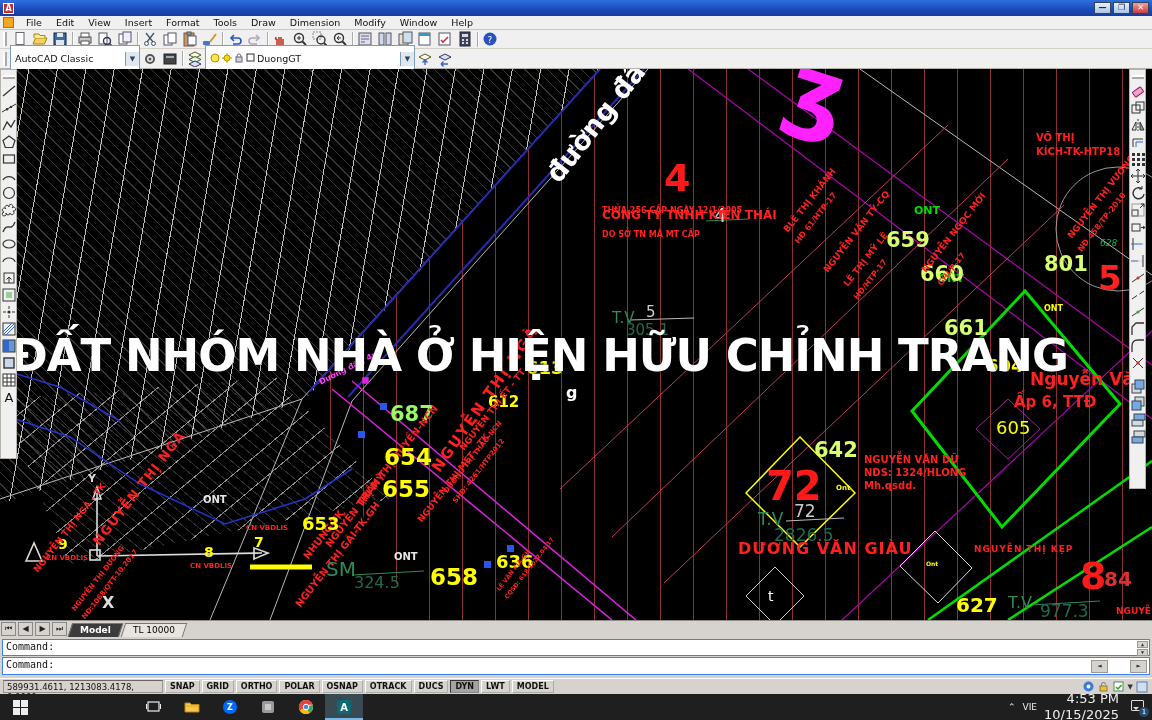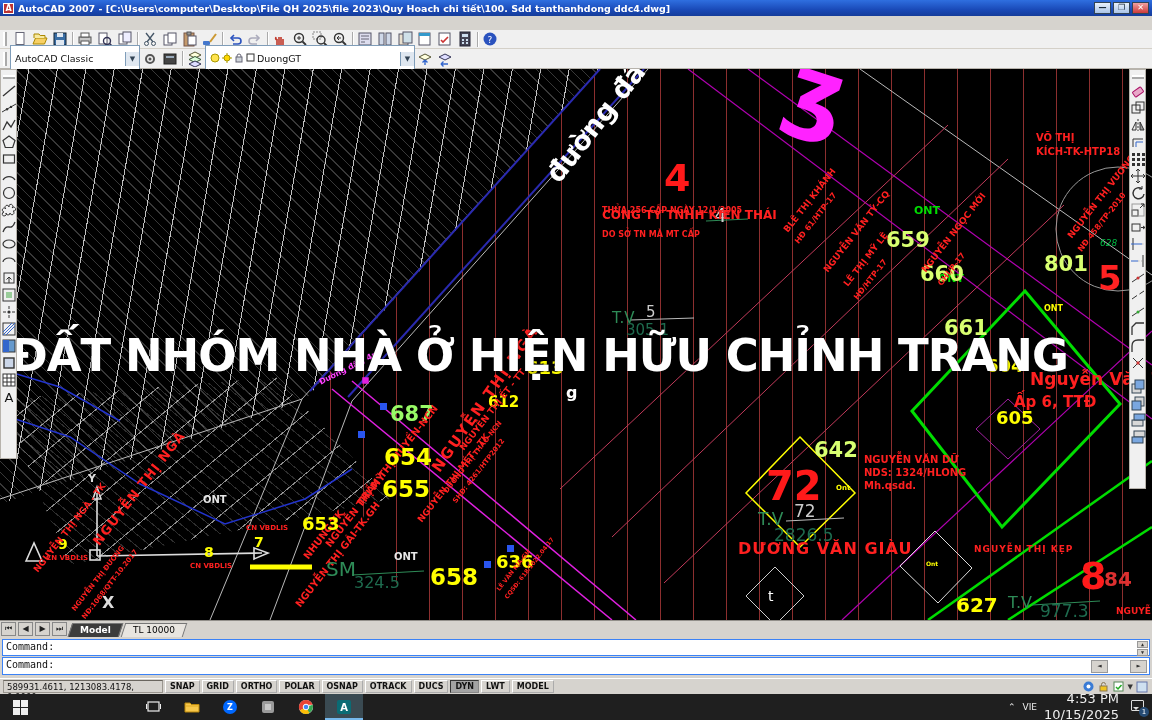--- a/index.html
+++ b/index.html
@@ -132,28 +132,42 @@
     border-radius:50%; background:#264b73; color:#fff; font-size:7px; line-height:10px;
     text-align:center; }
 </style>
 </head>
 <body>
 
 <div id="app">
 
   <div id="titlebar">
     <div class="appicon">A</div>
-    <span>AutoCAD 2007 - [C:\Users\computer\Desktop\File QH 2025\file 2023\Quy Hoach chi tiết\100. Sdd tanthanhdong ddc4.dwg]</span>
     <div class="tbtns">
       <div class="tbtn">—</div>
       <div class="tbtn">❐</div>
       <div class="tbtn close">✕</div>
     </div>
   </div>
 
+  <div id="menubar">
+    <div class="dwgicon"></div>
+
+  <div class="mitem">File</div>
+      <div class="mitem">Edit</div>
+      <div class="mitem">View</div>
+      <div class="mitem">Insert</div>
+      <div class="mitem">Format</div>
+      <div class="mitem">Tools</div>
+      <div class="mitem">Draw</div>
+      <div class="mitem">Dimension</div>
+      <div class="mitem">Modify</div>
+      <div class="mitem">Window</div>
+      <div class="mitem">Help</div>
+    </div>
 
   <div id="tbrow1">
     <div class="grip"></div>
 
   <div class="tbbtn">
         <svg width="16" height="16" viewBox="0 0 16 16">
           <rect x="4" y="1.5" width="8" height="12" fill="#fff" stroke="#667"></rect>
         </svg>
       </div>
       <div class="tbbtn">
@@ -532,21 +546,21 @@
         <span class="lbl" style="left: 738px; top: 472px; color: rgb(255, 32, 32); font-size: 16px; font-weight: 700; letter-spacing: 1px;">DƯƠNG VĂN GIÀU</span>
         <span class="lbl" style="left: 768px; top: 520px; color: rgb(255, 255, 255); font-size: 14px;">t</span>
         <span class="lbl" style="left: 864px; top: 386px; color: rgb(255, 32, 32); font-size: 10px; font-weight: 700;">NGUYỄN VĂN DỮ</span>
         <span class="lbl" style="left: 864px; top: 399px; color: rgb(255, 32, 32); font-size: 10px; font-weight: 700;">NDS: 1324/HLONG</span>
         <span class="lbl" style="left: 864px; top: 412px; color: rgb(255, 32, 32); font-size: 10px; font-weight: 700;">Mh.qsdd.</span>
         <span class="lbl" style="left: 926px; top: 492px; color: rgb(255, 255, 0); font-size: 6px; font-weight: 700;">Ont</span>
         <span class="lbl" style="left: 974px; top: 476px; color: rgb(255, 32, 32); font-size: 9px; font-weight: 700; letter-spacing: 1px;">NGUYỄN THỊ KẸP</span>
         <span class="lbl" style="left: 986px; top: 288px; color: rgb(255, 255, 0); font-size: 18px; font-weight: 700;">604</span>
         <span class="lbl" style="left: 1030px; top: 302px; color: rgb(255, 32, 32); font-size: 17px; font-weight: 700;">Nguyễn Văn Thuận</span>
         <span class="lbl" style="left: 1014px; top: 326px; color: rgb(255, 32, 32); font-size: 15px; font-weight: 700;">Ấp 6, TTĐ</span>
-        <span class="lbl" style="left: 996px; top: 340px; color: rgb(255, 255, 0); font-size: 18px; font-weight: 700;">605</span>
+        <span class="lbl" style="left: 996px; top: 350px; color: rgb(255, 255, 0); font-size: 18px; font-weight: 400;">605</span>
         <span class="lbl" style="left: 956px; top: 526px; color: rgb(255, 255, 0); font-size: 20px; font-weight: 700;">627</span>
         <span class="lbl" style="left: 1080px; top: 488px; color: rgb(255, 26, 26); font-size: 38px; font-weight: 700;">8</span>
         <span class="lbl" style="left: 1104px; top: 500px; color: rgb(221, 48, 48); font-size: 20px; font-weight: 700;">84</span>
         <span class="lbl" style="left: 1008px; top: 526px; color: rgb(46, 139, 87); font-size: 16px;">T.V</span>
         <span class="lbl" style="left: 1040px; top: 534px; color: rgb(30, 107, 78); font-size: 17px;">977.3</span>
         <span class="lbl" style="left: 1116px; top: 538px; color: rgb(255, 32, 32); font-size: 9px; font-weight: 700;">NGUYỄ</span>
         <span class="lbl" style="left: 320px; top: 310px; color: rgb(255, 64, 255); font-size: 8px; font-weight: 700; transform: rotate(-27deg);">Đường đất, 4m</span>
       </div>
     <div id="overlayTitle">ĐẤT NHÓM NHÀ Ở HIỆN HỮU CHỈNH TRANG</div>
 

